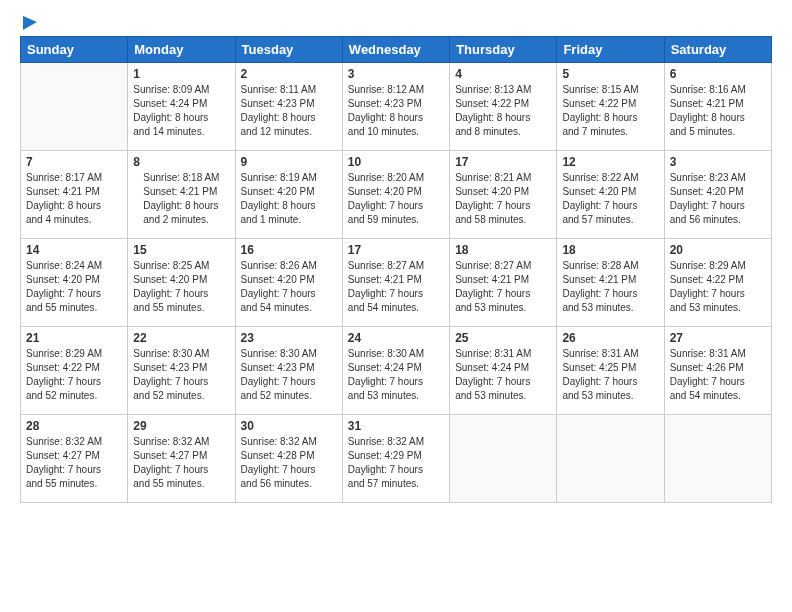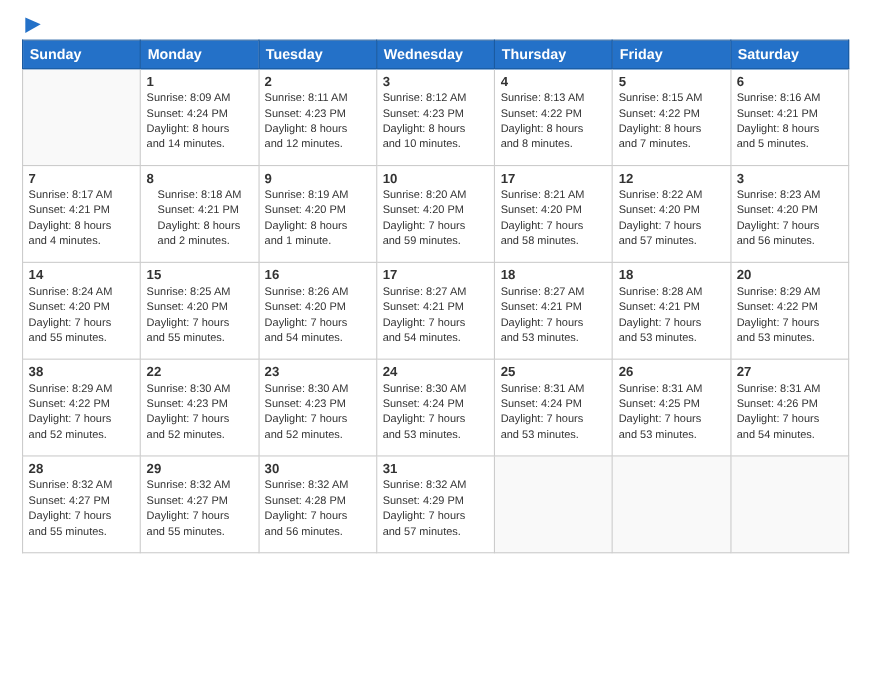--- a/index.html
+++ b/index.html
@@ -263,21 +263,21 @@
           <td>
             <span class="day-number">20</span>
             <div class="day-info" style="white-space: pre-line;">Sunrise: 8:29 AM
 Sunset: 4:22 PM
 Daylight: 7 hours
 and 53 minutes.</div>
           </td>
         </tr>
         <tr>
           <td>
-            <span class="day-number">38</span>
+            <span class="day-number">21</span>
             <div class="day-info" style="white-space: pre-line;">Sunrise: 8:29 AM
 Sunset: 4:22 PM
 Daylight: 7 hours
 and 52 minutes.</div>
           </td>
           <td>
             <span class="day-number">22</span>
             <div class="day-info" style="white-space: pre-line;">Sunrise: 8:30 AM
 Sunset: 4:23 PM
 Daylight: 7 hours

